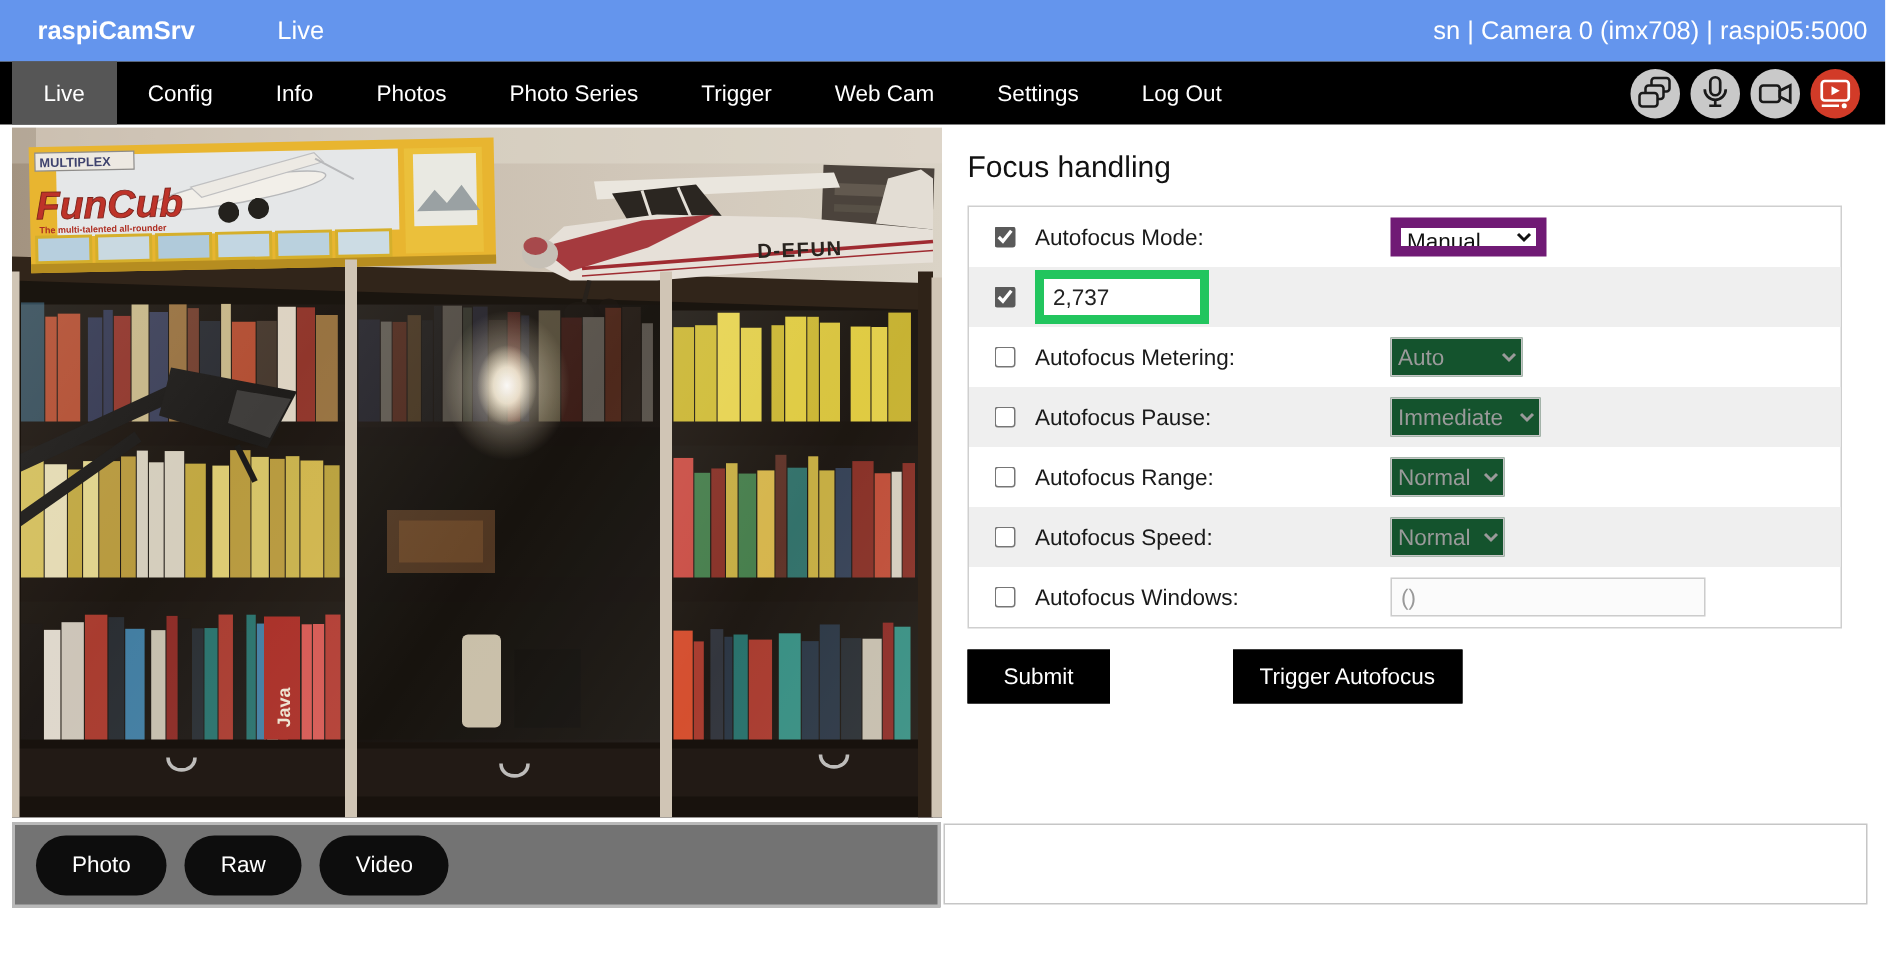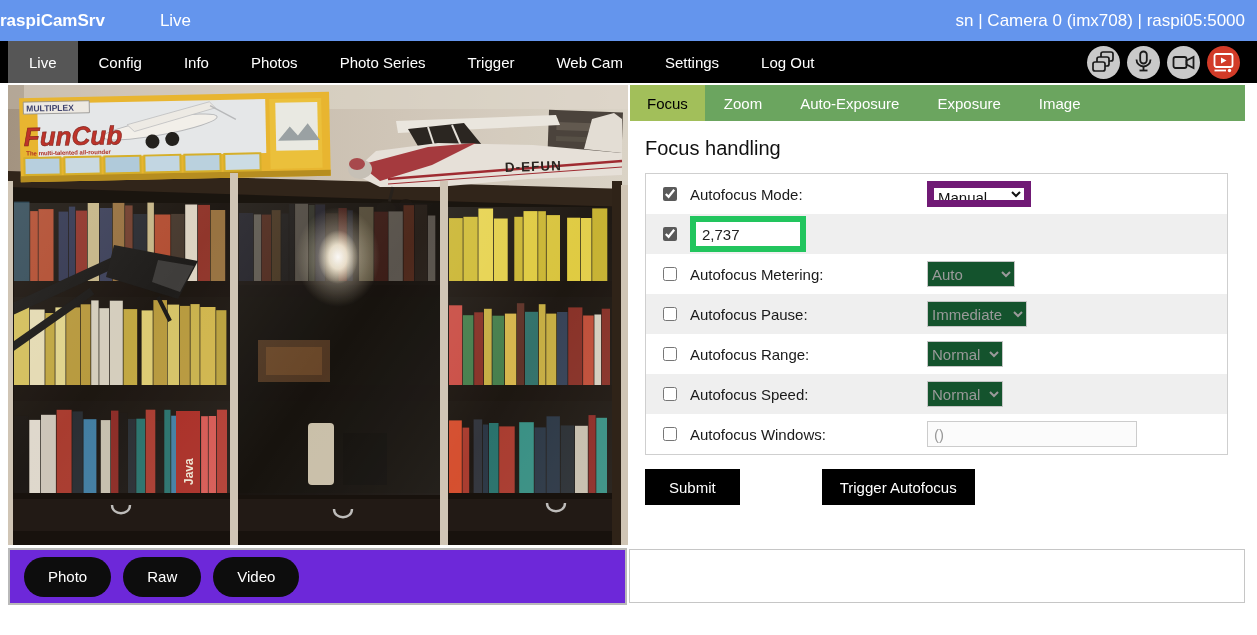--- a/index.html
+++ b/index.html
@@ -2,40 +2,40 @@
 <html><head>
 <meta charset="utf-8">
 <style>
   html,body{margin:0;padding:0;background:#ffffff;}
   .stage{position:relative;width:1257px;height:635px;background:#fff;overflow:hidden;
          font-family:"Liberation Sans","DejaVu Sans",sans-serif;color:#111;}
 
   
   .topbar{position:absolute;left:0;top:0;width:1257px;height:41px;background:#6495ed;
           display:flex;align-items:center;color:#fff;}
-  .brand{font-size:17px;font-weight:bold;text-align:center;}
+  .brand{font-size:17px;font-weight:bold;margin-left:25px;text-align:center;}
   .pagelink{font-size:17px;margin-left:55px;}
   .status{margin-left:auto;margin-right:12px;font-size:17px;}
 
   
   .navbar{position:absolute;left:0;top:41px;width:1257px;height:42px;background:#000;
           display:flex;align-items:stretch;}
   .nav-item{color:#fff;font-size:15px;display:flex;align-items:center;padding:0 21px;
             text-decoration:none;cursor:pointer;}
   .nav-item.active{background:#565656;}
   .nav-item:first-child{margin-left:8px;}
   .nav-icons{margin-left:auto;display:flex;align-items:center;gap:7px;margin-right:17px;}
   .icon-circle{width:33px;height:33px;border-radius:50%;background:#c9c9c9;display:flex;
                align-items:center;justify-content:center;cursor:pointer;}
   .icon-circle.rec{background:#d23b28;}
 
   
   .preview{position:absolute;left:8px;top:85px;width:620px;height:460px;display:block;}
   .actions-box{position:absolute;left:8px;top:548px;width:615px;height:53px;
-               border:2px solid #b9b9b9;background:#6d28d9;display:flex;align-items:center;}
+               border:2px solid #b9b9b9;background:#737373;display:flex;align-items:center;}
   .pill{background:#0d0d0d;color:#fff;border:none;border-radius:21px;height:40px;
         font-size:15px;font-family:inherit;padding:0 24px;margin-left:12px;cursor:pointer;}
   .pill:first-child{margin-left:14px;}
 
   
   .panel{position:absolute;left:630px;top:85px;width:615px;}
   .tabs{display:flex;background:#6ba55f;height:36px;align-items:stretch;}
   .tab{color:#fff;font-size:15px;display:flex;align-items:center;padding:0 19px;cursor:pointer;}
   .tab.active{background:#a2bf5a;color:#000;padding:0 17px;}
   .panel-title{font-size:20px;font-weight:400;margin:16px 0 13px 15px;color:#111;}
@@ -367,27 +367,20 @@
     <rect x="0" y="0" width="620" height="460" fill="#9a7848" opacity="0.05"></rect>
   </svg>
 
   <div class="actions-box">
     <button class="pill">Photo</button>
     <button class="pill">Raw</button>
     <button class="pill">Video</button>
   </div>
 
   <section class="panel">
-    <div class="tabs">
-      <span class="tab active">Focus</span>
-      <span class="tab">Zoom</span>
-      <span class="tab">Auto-Exposure</span>
-      <span class="tab">Exposure</span>
-      <span class="tab">Image</span>
-    </div>
 
     <h2 class="panel-title">Focus handling</h2>
 
     <div class="ftable">
       <div class="frow">
         <input type="checkbox" checked="" style="">
         <span class="flabel">Autofocus Mode:</span>
         <select class="fsel" style="width:104px">
           <option>Manual</option>
         </select>

